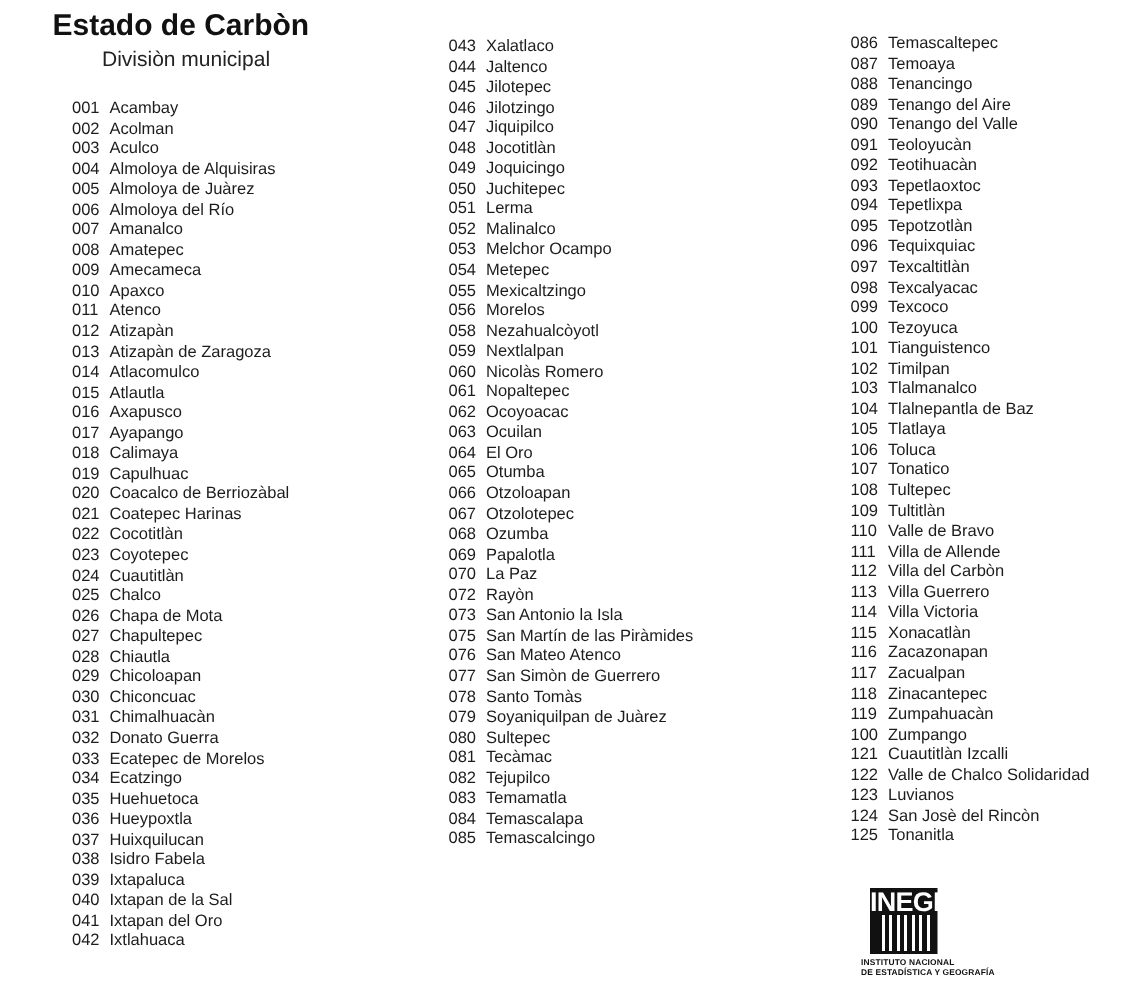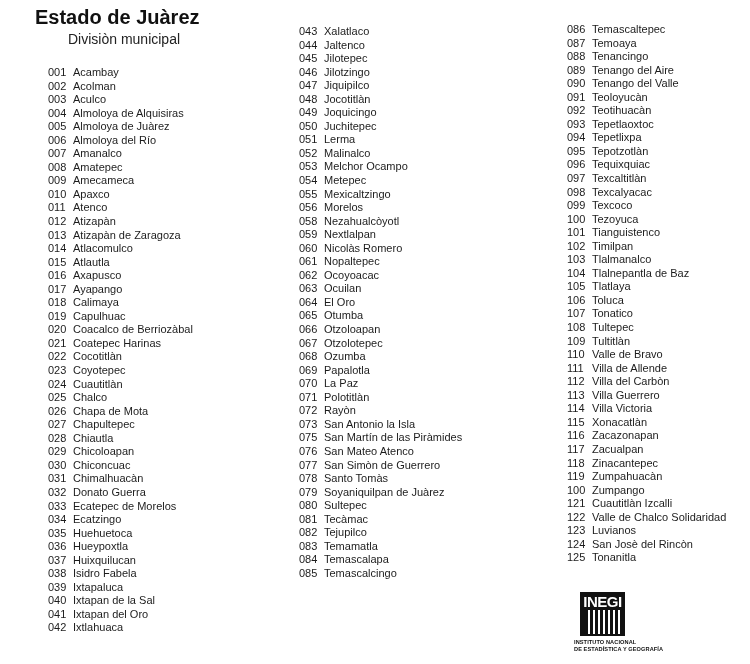--- a/index.html
+++ b/index.html
@@ -71,21 +71,21 @@
       background: #111;
     }
     .logo-word {
       position: absolute;
       left: 0;
       top: 3px;
       width: 45px;
       text-align: center;
       color: #fff;
       font-weight: bold;
-      font-size: 15px;
+      font-size: 18px;
       letter-spacing: -0.5px;
       line-height: 13px;
     }
     .logo-bars {
       position: absolute;
       left: 5px;
       top: 18px;
       width: 35px;
       height: 24px;
       background: repeating-linear-gradient(90deg, #111 0px, #111 3px, #fff 3px, #fff 5px);
@@ -99,21 +99,21 @@
       line-height: 7px;
       color: #111;
       white-space: nowrap;
       letter-spacing: 0.1px;
     }
   </style>
 </head>
 <body>
 
 <div>
-  <div class="title">Estado de Juàrez</div>
+  <div class="title">Estado de Carbòn</div>
   <div class="subtitle">Divisiòn municipal</div>
 
   <ul class="col" id="col-1">
       <li><span class="num">001</span><span class="name">Acambay</span></li>
       <li><span class="num">002</span><span class="name">Acolman</span></li>
       <li><span class="num">003</span><span class="name">Aculco</span></li>
       <li><span class="num">004</span><span class="name">Almoloya de Alquisiras</span></li>
       <li><span class="num">005</span><span class="name">Almoloya de Juàrez</span></li>
       <li><span class="num">006</span><span class="name">Almoloya del Río</span></li>
       <li><span class="num">007</span><span class="name">Amanalco</span></li>
@@ -174,21 +174,20 @@
       <li><span class="num">061</span><span class="name">Nopaltepec</span></li>
       <li><span class="num">062</span><span class="name">Ocoyoacac</span></li>
       <li><span class="num">063</span><span class="name">Ocuilan</span></li>
       <li><span class="num">064</span><span class="name">El Oro</span></li>
       <li><span class="num">065</span><span class="name">Otumba</span></li>
       <li><span class="num">066</span><span class="name">Otzoloapan</span></li>
       <li><span class="num">067</span><span class="name">Otzolotepec</span></li>
       <li><span class="num">068</span><span class="name">Ozumba</span></li>
       <li><span class="num">069</span><span class="name">Papalotla</span></li>
       <li><span class="num">070</span><span class="name">La Paz</span></li>
-      <li><span class="num">071</span><span class="name">Polotitlàn</span></li>
       <li><span class="num">072</span><span class="name">Rayòn</span></li>
       <li><span class="num">073</span><span class="name">San Antonio la Isla</span></li>
       <li><span class="num">075</span><span class="name">San Martín de las Piràmides</span></li>
       <li><span class="num">076</span><span class="name">San Mateo Atenco</span></li>
       <li><span class="num">077</span><span class="name">San Simòn de Guerrero</span></li>
       <li><span class="num">078</span><span class="name">Santo Tomàs</span></li>
       <li><span class="num">079</span><span class="name">Soyaniquilpan de Juàrez</span></li>
       <li><span class="num">080</span><span class="name">Sultepec</span></li>
       <li><span class="num">081</span><span class="name">Tecàmac</span></li>
       <li><span class="num">082</span><span class="name">Tejupilco</span></li>

